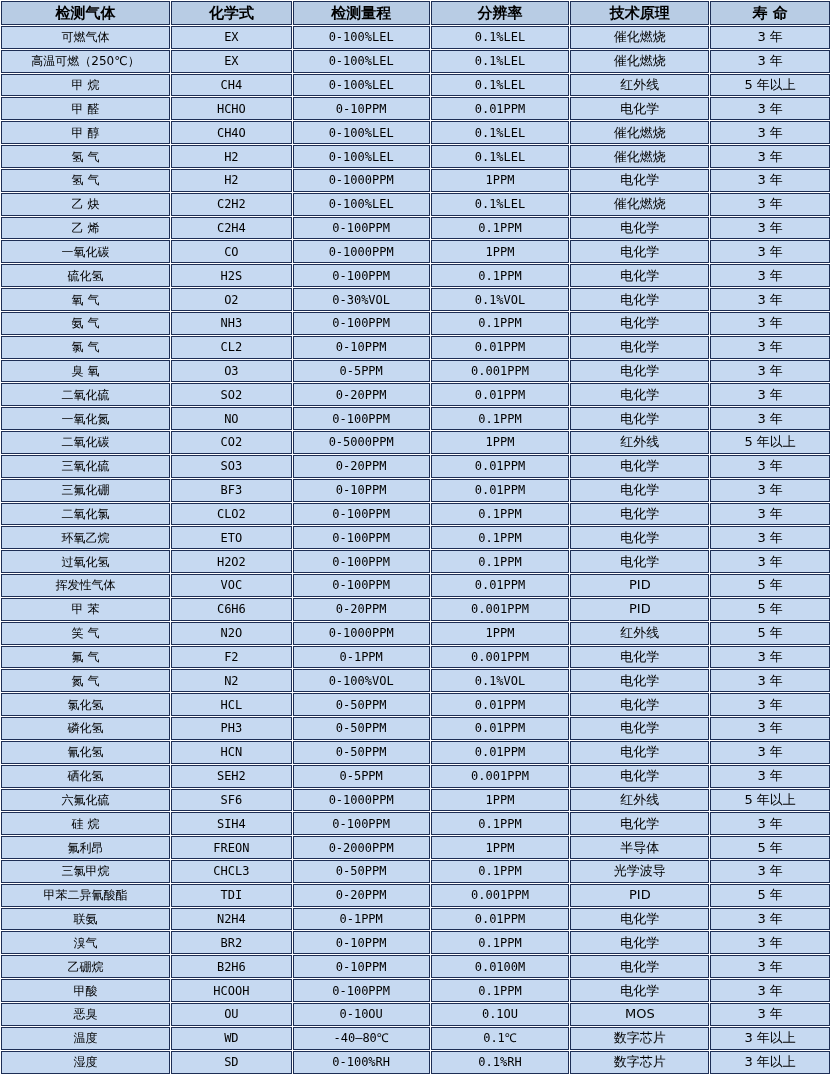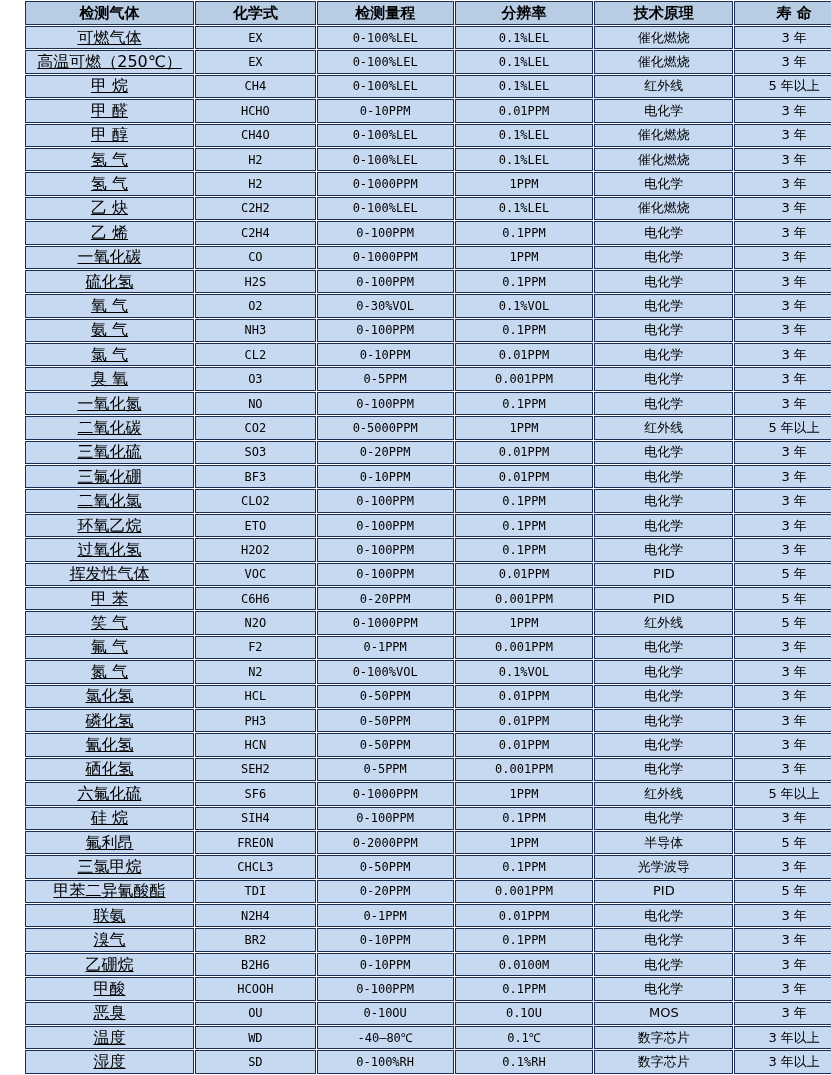--- a/index.html
+++ b/index.html
@@ -7,21 +7,20 @@
     padding: 0;
     background: #ffffff;
     font-family: "DejaVu Sans", sans-serif;
   }
   .page {
     width: 831px;
     height: 1075px;
     background: #ffffff;
     overflow: hidden;
     box-sizing: border-box;
-    padding-left: 24px;
   }
   table.spec {
     border-collapse: separate;
     border-spacing: 1px;
     width: 831px;
     height: 1075px;
     table-layout: fixed;
     background: #ffffff;
   }
   table.spec th, table.spec td {
@@ -37,22 +36,21 @@
     white-space: nowrap;
   }
   table.spec th {
     background: #b8cce4;
     font-weight: bold;
     font-size: 15px;
     height: 22px;
     line-height: 22px;
   }
   td.cell-gas {
-    font-size: 16px;
-    text-decoration: underline;
+    font-size: 12px;
   }
   td.cell-val {
     font-family: "DejaVu Sans Mono", "Liberation Mono", monospace;
     font-size: 12px;
   }
   td.cell-cn {
     font-size: 13px;
   }
 </style>
 </head>
@@ -193,20 +191,28 @@
         </tr>
         <tr>
           <td class="cell-gas">臭  氧</td>
           <td class="cell-val">O3</td>
           <td class="cell-val">0-5PPM</td>
           <td class="cell-val">0.001PPM</td>
           <td class="cell-cn">电化学</td>
           <td class="cell-cn">3 年</td>
         </tr>
         <tr>
+          <td class="cell-gas">二氧化硫</td>
+          <td class="cell-val">SO2</td>
+          <td class="cell-val">0-20PPM</td>
+          <td class="cell-val">0.01PPM</td>
+          <td class="cell-cn">电化学</td>
+          <td class="cell-cn">3 年</td>
+        </tr>
+        <tr>
           <td class="cell-gas">一氧化氮</td>
           <td class="cell-val">NO</td>
           <td class="cell-val">0-100PPM</td>
           <td class="cell-val">0.1PPM</td>
           <td class="cell-cn">电化学</td>
           <td class="cell-cn">3 年</td>
         </tr>
         <tr>
           <td class="cell-gas">二氧化碳</td>
           <td class="cell-val">CO2</td>

